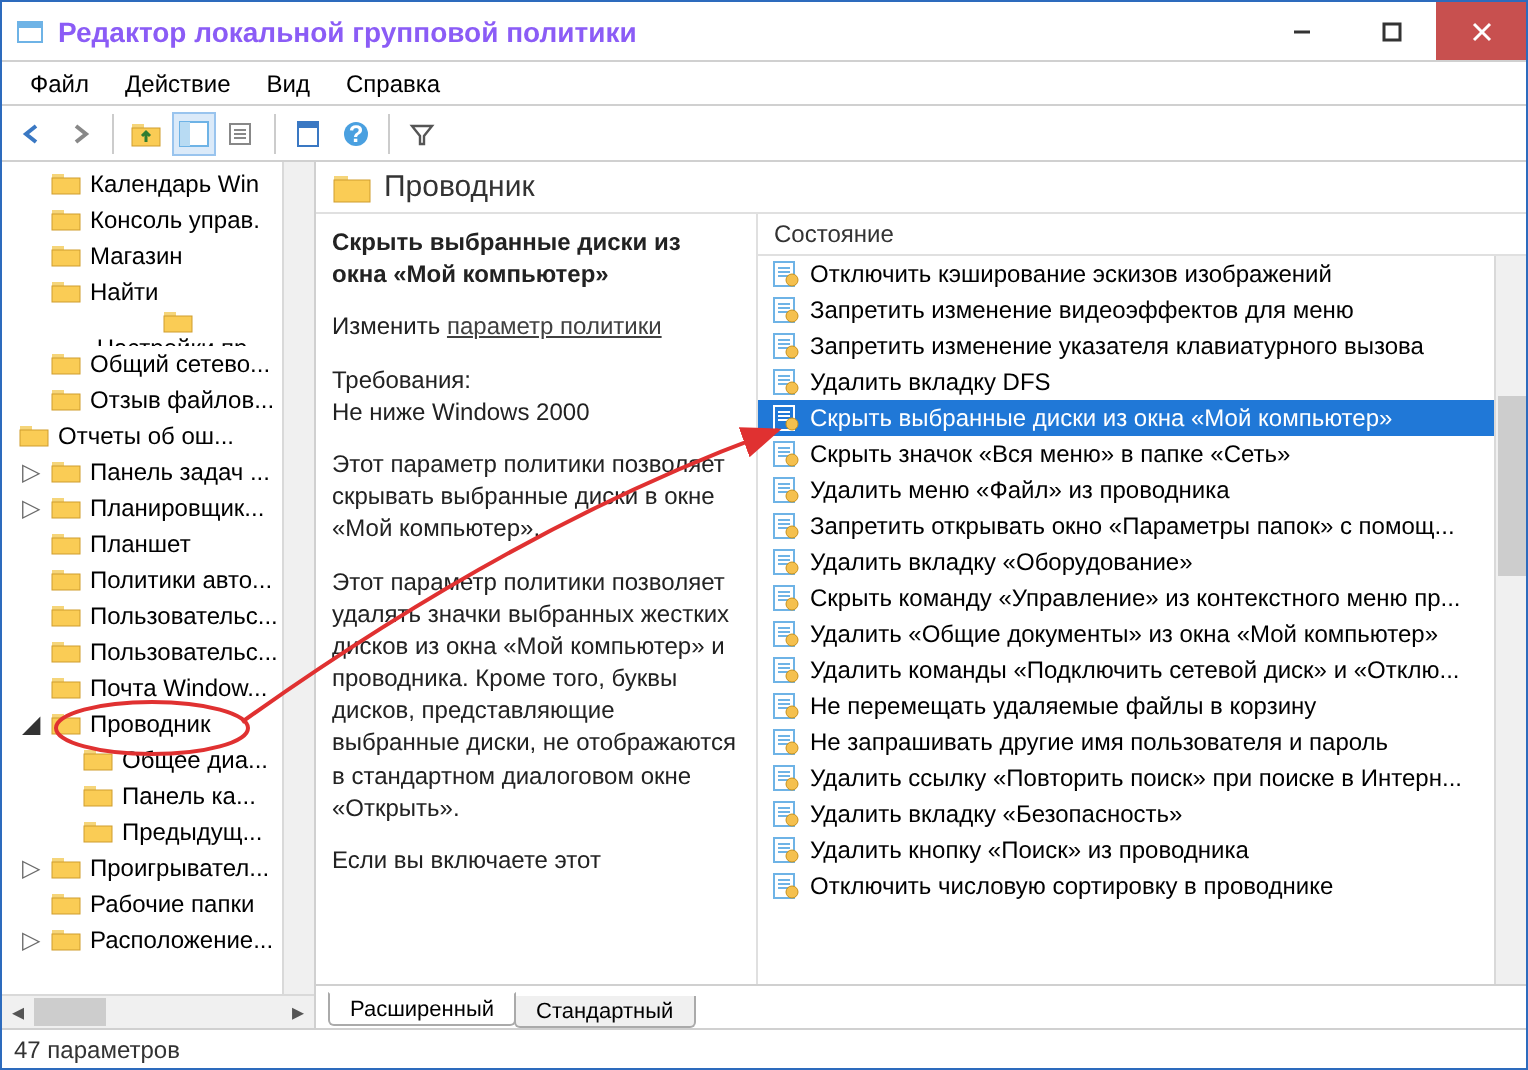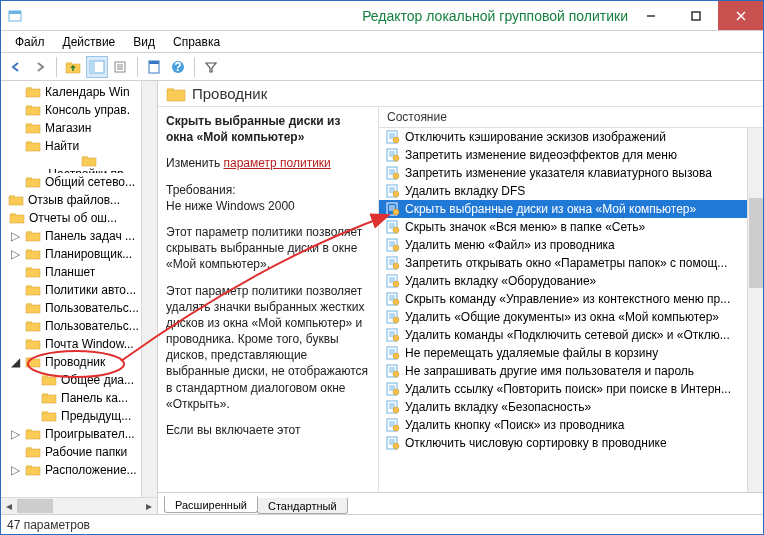--- a/index.html
+++ b/index.html
@@ -1,20 +1,20 @@
 <!DOCTYPE html>
 <html><head>
 <meta charset="utf-8">
 <style>
 * { box-sizing: border-box; font-family: "Segoe UI", Tahoma, sans-serif; font-size: 12px; }
 body { margin: 0; background: #fff; }
 .window { width: 764px; height: 535px; border: 1px solid #2d6bbd; display: flex; flex-direction: column; position: relative; }
 .titlebar { height: 30px; background: #fff; display: flex; align-items: center; border-bottom: 1px solid #d0d0d0; }
 .titlebar-icon { width: 28px; display: flex; justify-content: center; align-items: center; }
-.titlebar-title { flex: 1; text-align: right; color: #15803d; font-size: 14px; }
+.titlebar-title { flex: 1; text-align: left; color: #8b5cf6; font-size: 14px; font-weight: bold; }
 .titlebar-buttons { display: flex; height: 100%; }
 .titlebar-btn { width: 45px; display: flex; justify-content: center; align-items: center; cursor: pointer; }
 .titlebar-btn.close { background: #c8504f; color: #fff; }
 .menubar { height: 22px; display: flex; align-items: center; padding: 0 6px; border-bottom: 1px solid #d0d0d0; gap: 2px; text-align: center; }
 .menubar span { padding: 2px 8px; cursor: pointer; }
 .toolbar { height: 28px; display: flex; align-items: center; padding: 0 4px; border-bottom: 1px solid #d0d0d0; gap: 2px; }
 .tool-btn { width: 22px; height: 22px; display: flex; justify-content: center; align-items: center; border: 1px solid transparent; cursor: pointer; }
 .tool-sep { width: 1px; height: 20px; background: #ccc; margin: 0 3px; }
 .main { flex: 1; display: flex; overflow: hidden; }
 .tree { width: 157px; border-right: 1px solid #d0d0d0; overflow: hidden; position: relative; background: #fff; }
@@ -29,21 +29,21 @@
 .tree-hscroll { position: absolute; left: 0; bottom: 0; right: 0; height: 17px; background: #f0f0f0; border-top: 1px solid #d9d9d9; display: flex; align-items: center; }
 .tree-hscroll .arr { width: 16px; text-align: center; color: #555; }
 .tree-hscroll .thumb { width: 36px; height: 14px; background: #cdcdcd; }
 .right { flex: 1; display: flex; flex-direction: column; overflow: hidden; }
 .right-header { height: 26px; display: flex; align-items: center; padding-left: 8px; gap: 6px; border-bottom: 1px solid #e0e0e0; }
 .right-header .title { font-size: 15px; color: #333; }
 .right-body { flex: 1; display: flex; overflow: hidden; position: relative; }
 .desc-panel { width: 220px; padding: 6px 8px 6px 8px; overflow: hidden; white-space: normal; line-height: 1.35; color: #222; }
 .desc-title { font-weight: 600; margin-bottom: 10px; }
 .desc-sec { margin-top: 10px; }
-.desc-link { color: #b91c1c; text-decoration: underline; cursor: pointer; }
+.desc-link { color: #404040; text-decoration: underline; cursor: pointer; }
 .list-panel { flex: 1; display: flex; flex-direction: column; border-left: 1px solid #e0e0e0; }
 .list-header { height: 21px; display: flex; align-items: center; padding-left: 8px; border-bottom: 1px solid #e0e0e0; color: #333; }
 .list-body { flex: 1; overflow: hidden; position: relative; }
 .list-item { display: flex; align-items: center; height: 18px; padding-left: 6px; white-space: nowrap; cursor: pointer; }
 .list-item.selected { background: #2078d7; color: #fff; }
 .policy-icon { width: 16px; height: 16px; margin-right: 4px; flex-shrink: 0; display: inline-block; }
 .list-scroll { position: absolute; right: 0; top: 0; bottom: 0; width: 16px; background: #f0f0f0; border-left: 1px solid #d9d9d9; }
 .list-scroll .thumb { width: 14px; height: 90px; background: #cdcdcd; margin: 70px auto 0; }
 .tabs { height: 22px; display: flex; align-items: flex-end; padding-left: 6px; border-top: 1px solid #d0d0d0; }
 .tab { padding: 2px 10px 1px; border: 1px solid #aaa; border-top: none; border-radius: 0 0 3px 3px; margin-right: -1px; background: #f0f0f0; cursor: pointer; font-size: 11px; }
@@ -183,21 +183,21 @@
               </svg></span>
             <span>Настройки пр...</span>
           </div>
           <div class="tree-item" style="padding-left: 24px;">
             <span class="folder-icon"><svg class="folder-svg" width="16" height="12">
                 <rect class="tab" x="1" y="1" width="6" height="3"></rect>
                 <rect class="body" x="1" y="3" width="14" height="8"></rect>
               </svg></span>
             <span>Общий сетево...</span>
           </div>
-          <div class="tree-item" style="padding-left: 7px;">
+          <div class="tree-item" style="padding-left: 24px;">
             <span class="folder-icon"><svg class="folder-svg" width="16" height="12">
                 <rect class="tab" x="1" y="1" width="6" height="3"></rect>
                 <rect class="body" x="1" y="3" width="14" height="8"></rect>
               </svg></span>
             <span>Отзыв файлов...</span>
           </div>
           <div class="tree-item" style="padding-left: 8px;">
             <span class="folder-icon"><svg class="folder-svg" width="16" height="12">
                 <rect class="tab" x="1" y="1" width="6" height="3"></rect>
                 <rect class="body" x="1" y="3" width="14" height="8"></rect>

